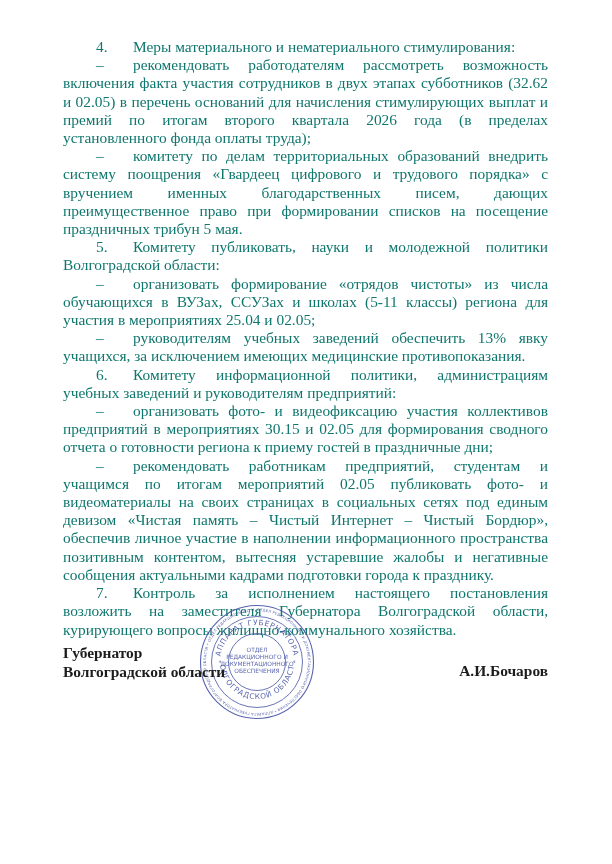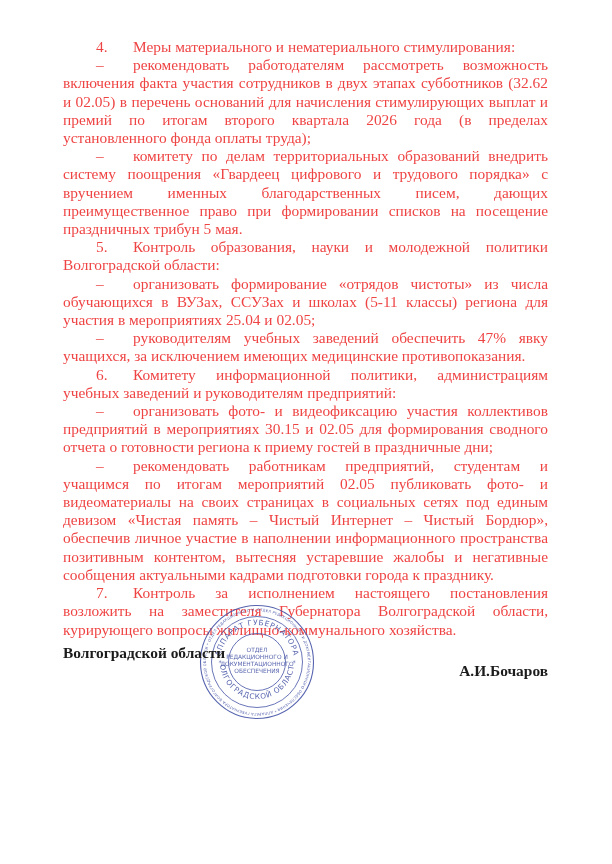--- a/index.html
+++ b/index.html
@@ -11,21 +11,21 @@
   .page {
     position: relative;
     width: 612px; height: 864px;
     background: #ffffff;
     overflow: hidden;
   }
   .body-text {
     position: absolute;
     left: 63px; top: 38px;
     width: 485px;
-    color: #ef4444;
+    color: #0f766e;
     font-size: 15.4px;
     line-height: 18.2px;
     text-align: justify;
   }
   .para {
     margin: 0;
     text-indent: 33px;
   }
   .marker {
     display: inline-block;
@@ -68,30 +68,31 @@
 </style>
 </head>
 <body>
 
 <div class="page">
 
   <div class="body-text">
     <p class="para"><span class="marker">4.</span><span>Меры материального и нематериального стимулирования:</span></p>
     <p class="para"><span class="marker">–</span><span>рекомендовать работодателям рассмотреть возможность включения факта участия сотрудников в двух этапах субботников (32.62 и 02.05) в перечень оснований для начисления стимулирующих выплат и премий по итогам второго квартала 2026 года (в пределах установленного фонда оплаты труда);</span></p>
     <p class="para"><span class="marker">–</span><span>комитету по делам территориальных образований внедрить систему поощрения «Гвардеец цифрового и трудового порядка» с вручением именных благодарственных писем, дающих преимущественное право при формировании списков на посещение праздничных трибун 5 мая.</span></p>
-    <p class="para"><span class="marker">5.</span><span>Контроль образования, науки и молодежной политики Волгоградской области:</span></p>
+    <p class="para"><span class="marker">5.</span><span>Комитету публиковать, науки и молодежной политики Волгоградской области:</span></p>
     <p class="para"><span class="marker">–</span><span>организовать формирование «отрядов чистоты» из числа обучающихся в ВУЗах, ССУЗах и школах (5-11 классы) региона для участия в мероприятиях 25.04 и 02.05;</span></p>
-    <p class="para"><span class="marker">–</span><span>руководителям учебных заведений обеспечить 47% явку учащихся, за исключением имеющих медицинские противопоказания.</span></p>
+    <p class="para"><span class="marker">–</span><span>руководителям учебных заведений обеспечить 13% явку учащихся, за исключением имеющих медицинские противопоказания.</span></p>
     <p class="para"><span class="marker">6.</span><span>Комитету информационной политики, администрациям учебных заведений и руководителям предприятий:</span></p>
     <p class="para"><span class="marker">–</span><span>организовать фото- и видеофиксацию участия коллективов предприятий в мероприятиях 30.15 и 02.05 для формирования сводного отчета о готовности региона к приему гостей в праздничные дни;</span></p>
     <p class="para"><span class="marker">–</span><span>рекомендовать работникам предприятий, студентам и учащимся по итогам мероприятий 02.05 публиковать фото- и видеоматериалы на своих страницах в социальных сетях под единым девизом «Чистая память – Чистый Интернет – Чистый Бордюр», обеспечив личное участие в наполнении информационного пространства позитивным контентом, вытесняя устаревшие жалобы и негативные сообщения актуальными кадрами подготовки города к празднику.</span></p>
     <p class="para"><span class="marker">7.</span><span>Контроль за исполнением настоящего постановления возложить на заместителя Губернатора Волгоградской области, курирующего вопросы жилищно-коммунального хозяйства.</span></p>
   </div>
 
   <div class="sig-title">
+    <div>Губернатор</div>
     <div>Волгоградской области</div>
   </div>
 
   <div class="sig-name">А.И.Бочаров</div>
 
   <svg class="stamp" viewBox="0 0 122 122" xmlns="http://www.w3.org/2000/svg">
     <defs>
       <path id="ringFull" d="M 61,10 A 51,51 0 1 1 61,112 A 51,51 0 1 1 61,10"></path>
       <path id="arcTop" d="M 24,61 A 37,37 0 0 1 98,61"></path>
       <path id="arcBottom" d="M 24,61 A 37,37 0 0 0 98,61"></path>

